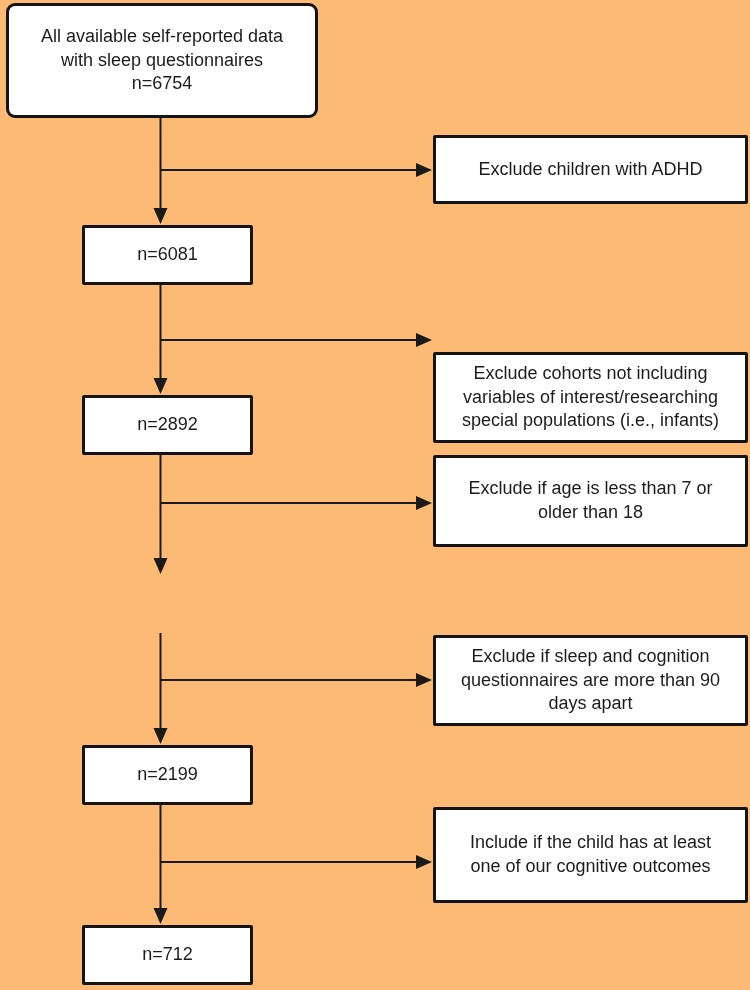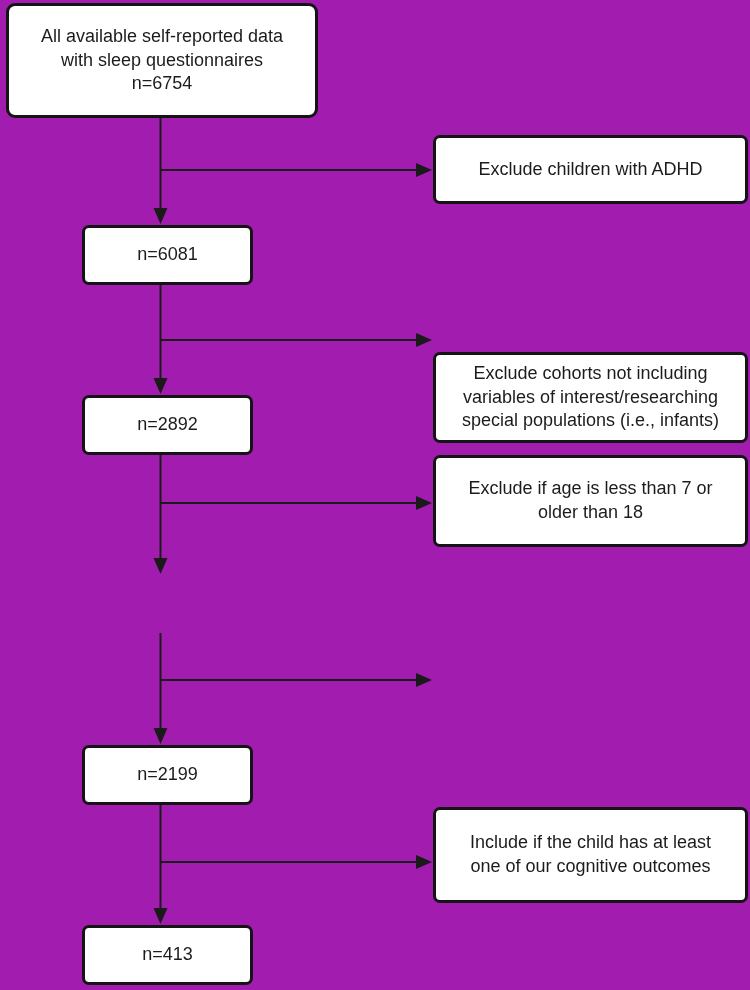--- a/index.html
+++ b/index.html
@@ -1,35 +1,35 @@
 <!DOCTYPE html>
 <html><head>
 <meta charset="utf-8">
 <style>
   html, body { margin: 0; padding: 0; background: #ffffff; }
   .canvas {
     position: relative;
     width: 750px;
     height: 990px;
-    background: #a21caf;
+    background: #fdba74;
     overflow: hidden;
     font-family: "Liberation Sans", sans-serif;
   }
   .connectors {
     position: absolute;
     left: 0; top: 0;
     width: 750px; height: 990px;
     pointer-events: none;
   }
   .box {
     position: absolute;
     box-sizing: border-box;
     background: #ffffff;
     border: 3px solid #141414;
-    border-radius: 7px;
+    border-radius: 2px;
     display: flex;
     align-items: center;
     justify-content: center;
     text-align: center;
     white-space: pre-line;
     font-size: 18px;
     line-height: 1.33;
     color: #1c1c1c;
     padding: 4px 8px;
   }
@@ -72,24 +72,27 @@
     <line x1="160" y1="862" x2="418" y2="862" stroke="#1a1a1a" stroke-width="2" marker-end="url(#arrowhead)"></line>
   </svg>
 
   <div class="box start">All available self-reported data
 with sleep questionnaires
 n=6754</div>
 
   <div class="box count c1">n=6081</div>
   <div class="box count c2">n=2892</div>
   <div class="box count c4">n=2199</div>
-  <div class="box count c5">n=413</div>
+  <div class="box count c5">n=712</div>
 
   <div class="box side s1">Exclude children with ADHD</div>
   <div class="box side s2">Exclude cohorts not including
 variables of interest/researching
 special populations (i.e., infants)</div>
   <div class="box side s3">Exclude if age is less than 7 or
 older than 18</div>
+  <div class="box side s4">Exclude if sleep and cognition
+questionnaires are more than 90
+days apart</div>
   <div class="box side s5">Include if the child has at least
 one of our cognitive outcomes</div>
 
 </div>
 
 </body></html>

